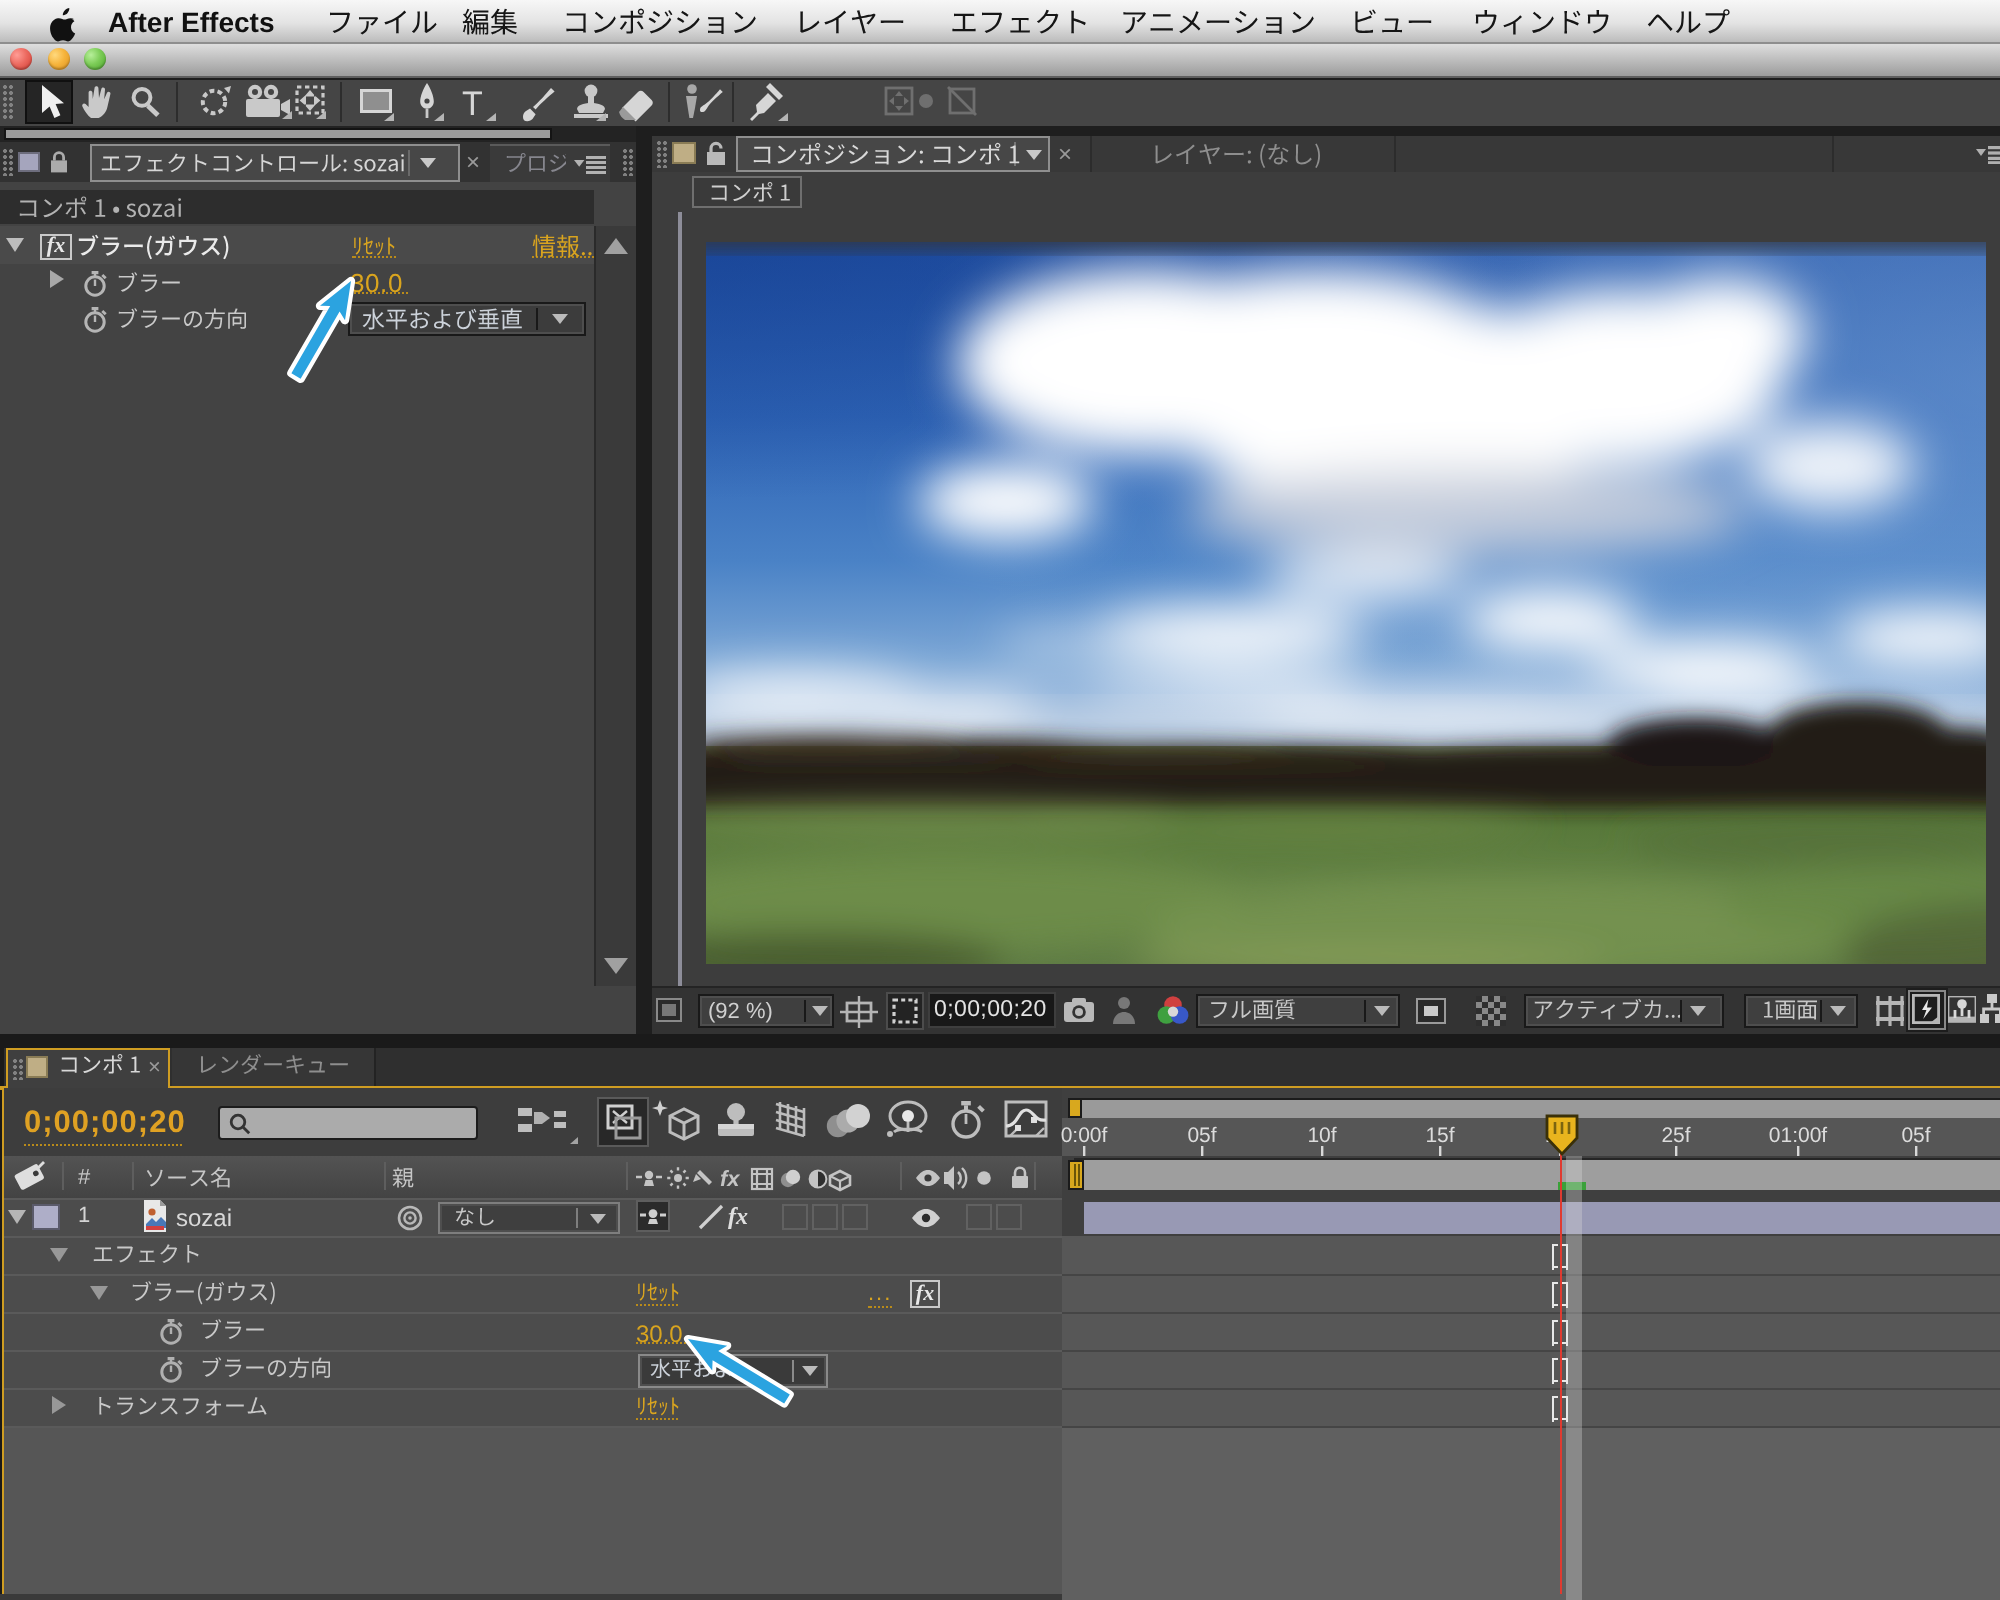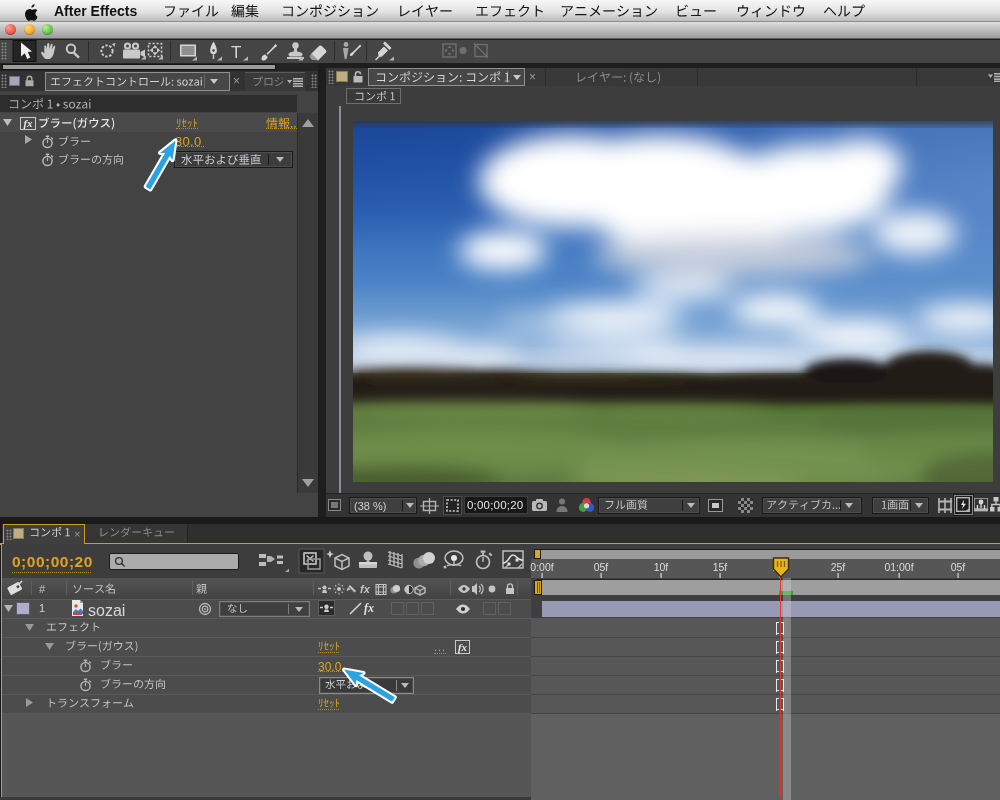--- a/index.html
+++ b/index.html
@@ -322,21 +322,21 @@
    <ellipse cx="648" cy="356" rx="80" ry="26" fill="#4b5a31" opacity="0.65"></ellipse>
   </g>
   <g filter="url(#b6)">
    <rect x="-10" y="-7" width="660" height="10" fill="#30353c"></rect>
   </g>
  </svg>
  <div class="abs" style="left:0;top:425px;width:674px;height:24px;background:#333333;border-top:1px solid #242424"></div>
  <div class="abs" style="left:2px;top:431px;width:13px;height:12px;border:1px solid #8a8a8a;background:#2a2a2a"></div>
  <div class="abs" style="left:5px;top:434px;width:7px;height:6px;background:#777"></div>
  <div class="dd" style="left:23px;top:429px;width:68px;height:17px;background:#3f3f3f"></div>
- <div class="abs" style="left:28px;top:432px;font-size:11px;color:#cfcfcf">(38 %)</div>
+ <div class="abs" style="left:28px;top:432px;font-size:11px;color:#cfcfcf">(92 %)</div>
  <div class="ddsep" style="left:76px;top:432px;height:11px"></div>
  <div class="ddarr" style="left:80px;top:435px"></div>
  <svg class="abs" style="left:94px;top:430px" width="19" height="16" viewBox="0 0 19 16">
   <g stroke="#b5b5b5" stroke-width="1.4" fill="none">
    <rect x="3.5" y="3.5" width="12" height="9"></rect>
         <path d="M9.5 0v16M0 8h19" stroke-width="1.2"></path>
   </g>
  </svg>
  <div class="abs" style="left:117px;top:428px;width:19px;height:19px;background:#232323;border:1px solid #4c4c4c"></div>
  <svg class="abs" style="left:120px;top:431px" width="13" height="13" viewBox="0 0 13 13">
@@ -537,21 +537,21 @@
   </svg>
 <div class="abs" style="left:16px;top:602px;width:14px;height:13px;background:#aeaec8;border:1px solid #5a5a6a"></div>
 <div class="abs" style="left:39px;top:602px;font-size:11px;color:#d4d4d4">1</div>
 <svg class="abs" style="left:71px;top:600px" width="13" height="16" viewBox="0 0 13 16">
  <path d="M1 0h8l3 3v13H1z" fill="#e8e8e8"></path>
     <path d="M9 0l3 3H9z" fill="#9a9a9a"></path>
  <circle cx="5" cy="6" r="1.8" fill="#c06030"></circle>
     <path d="M2 12l3-3 2 2 2.5-2.5L12 11v3H2z" fill="#4878b8"></path>
  <rect x="2" y="13" width="9" height="2" fill="#d04040"></rect>
 </svg>
-<div class="abs" style="left:88px;top:602px;font-size:16px;color:#d8d8d8">sozai</div>
+<div class="abs" style="left:88px;top:602px;font-size:12px;color:#d8d8d8">sozai</div>
 <svg class="abs" style="left:198px;top:602px" width="14" height="14" viewBox="0 0 14 14">
  <circle cx="7" cy="7" r="5.5" fill="none" stroke="#b8b8b8" stroke-width="1.3"></circle>
  <circle cx="7" cy="7" r="2.8" fill="none" stroke="#b8b8b8" stroke-width="1.2"></circle>
  <circle cx="7" cy="7" r="0.9" fill="#b8b8b8"></circle>
 </svg>
 <div class="dd" style="left:219px;top:601px;width:91px;height:16px;background:#3f3f3f;border-color:#7e7e7e"></div>
 <div class="ddsep" style="left:288px;top:604px;height:10px;background:#7e7e7e"></div>
 <div class="ddarr" style="left:295px;top:607px"></div>
 
 <div class="abs" style="left:318px;top:600px;width:17px;height:16px;background:#2b2b2b;border:1px solid #5e5e5e"></div>

